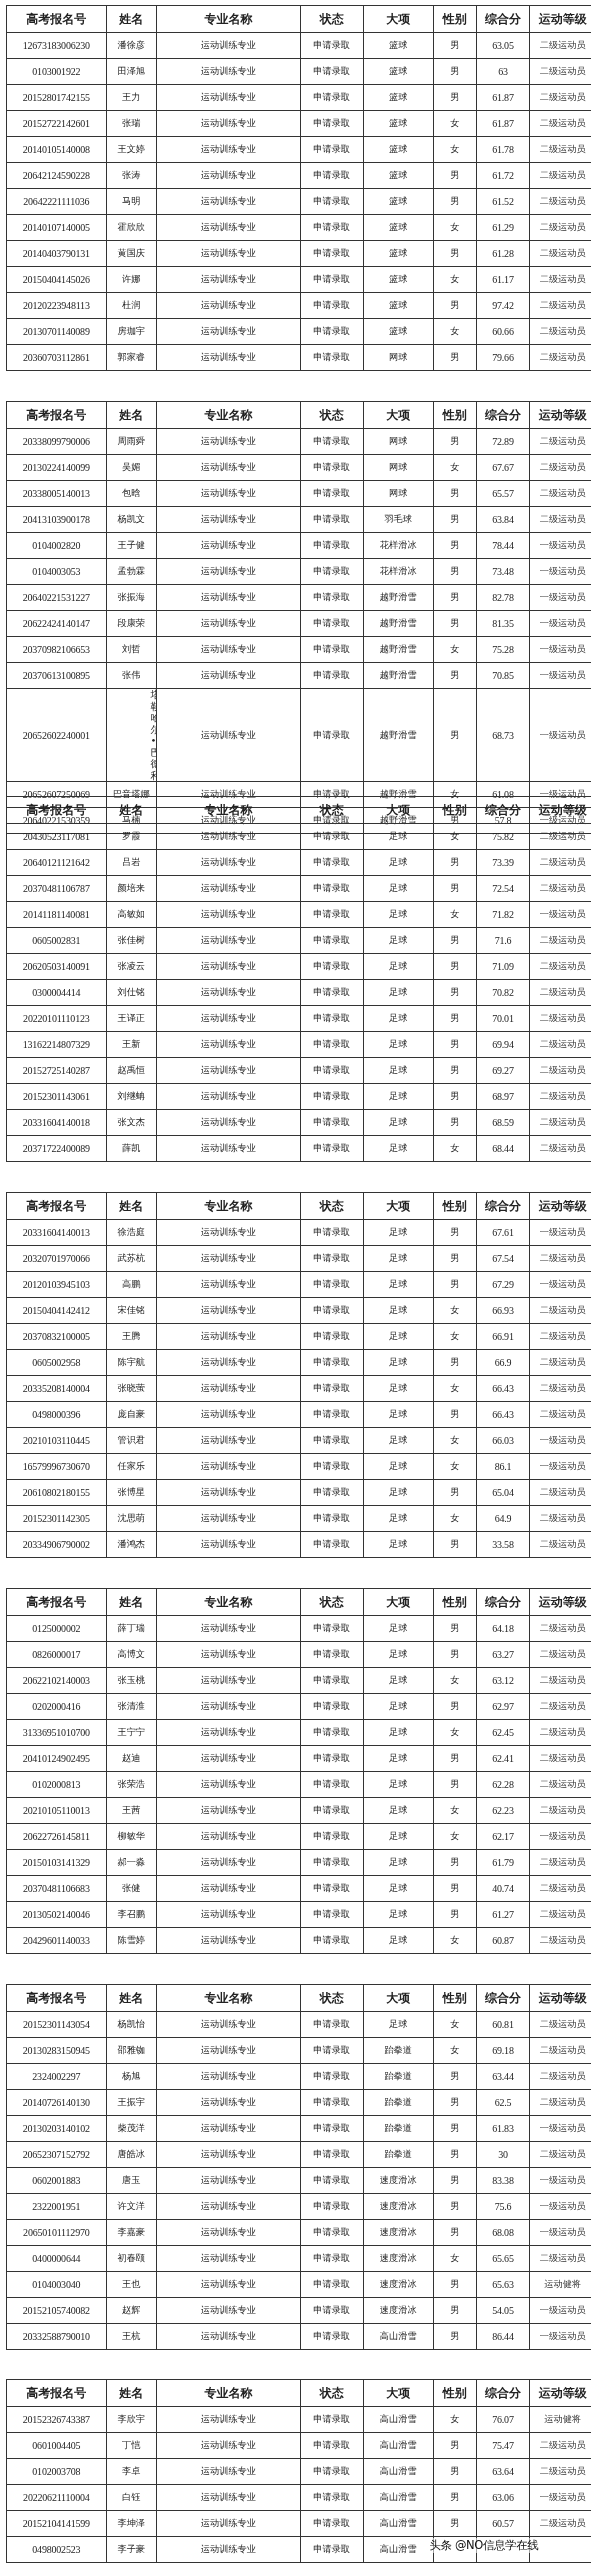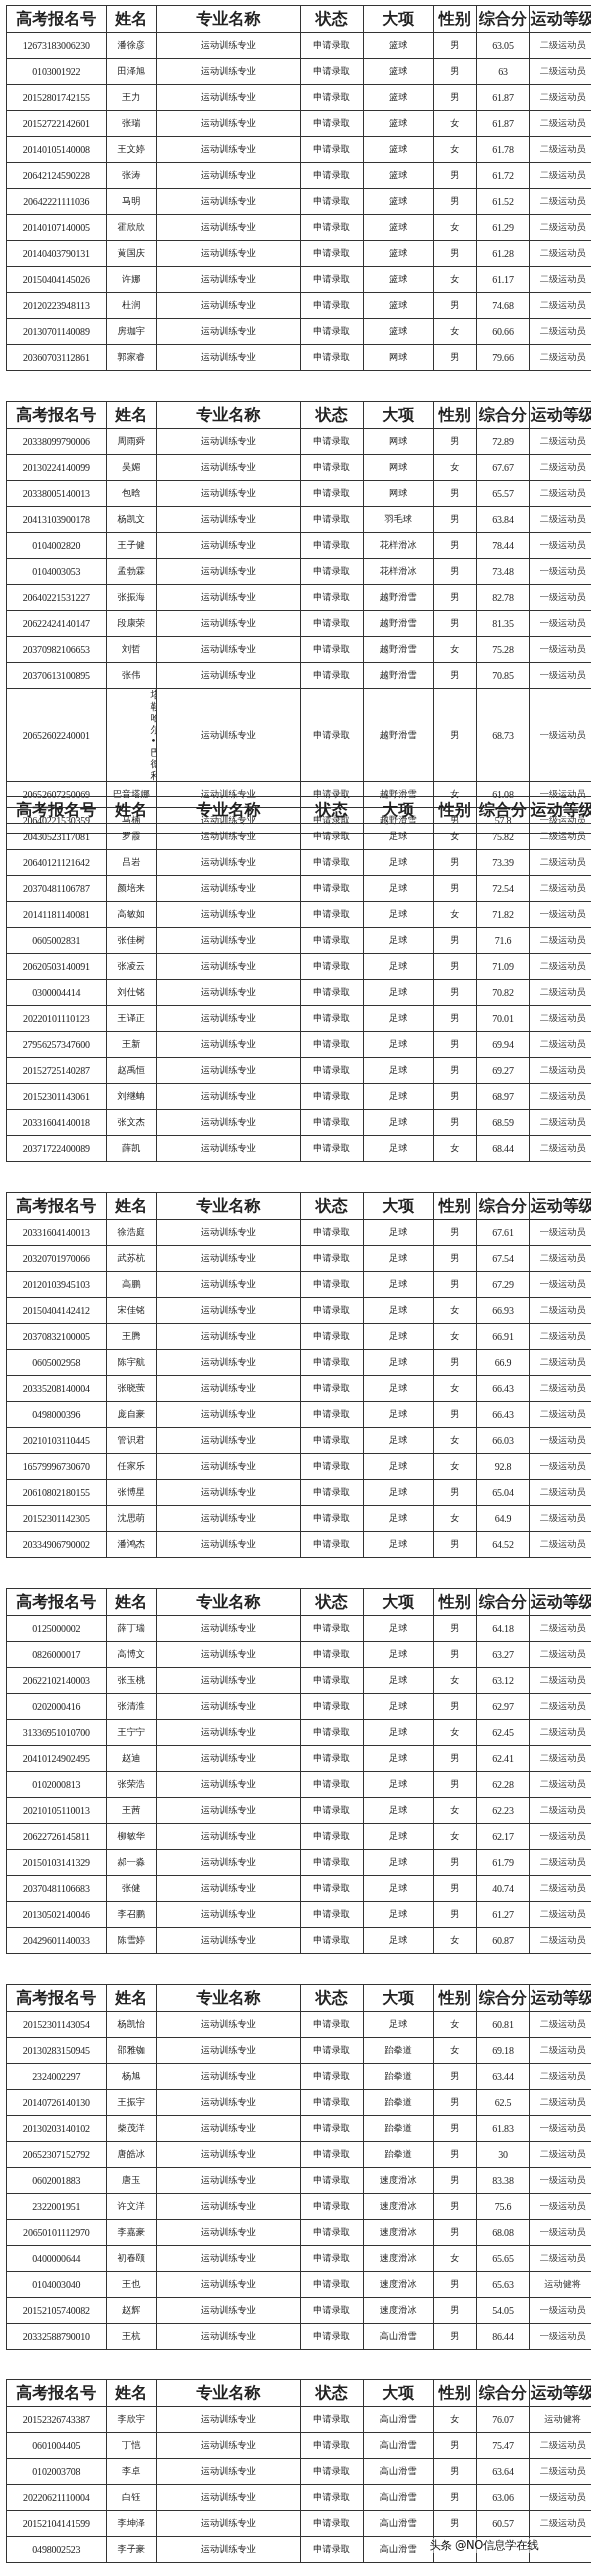--- a/index.html
+++ b/index.html
@@ -2,21 +2,21 @@
 <html style="font-size:12.3px"><head>
 <meta charset="utf-8">
 <style>
   html, body { margin:0; padding:0; background:#ffffff; }
   body { width:592px; height:2576px; overflow:hidden; position:relative;
          font-family:"DejaVu Serif","Liberation Serif",serif; color:#222; }
   .table-block { position:absolute; left:6.1px; width:590px; }
   table { border-collapse:collapse; table-layout:fixed; width:590px; }
   td, th { border:1px solid #333; text-align:center; vertical-align:middle;
            height:25px; padding:0; font-size:9.2px; white-space:nowrap; overflow:hidden; }
-  th { font-family:"DejaVu Sans","Liberation Sans",sans-serif; font-weight:bold; font-size:16px; height:26px; }
+  th { font-family:"DejaVu Sans","Liberation Sans",sans-serif; font-weight:bold; font-size:12px; height:26px; }
   td.num { font-family:"Liberation Serif","DejaVu Serif",serif; font-size:10px; letter-spacing:-0.2px; }
   td.name-wrap { white-space:normal; line-height:11.5px; font-size:10px;padding-left:44px; }
   td.grade { color:#333; }
   .watermark { position:absolute; left:428px; top:2538px; font-family:"DejaVu Sans","Liberation Sans",sans-serif;
                font-size:11.5px; color:#111; background:rgba(255,255,255,0.55); padding:0 1.5px; letter-spacing:-0.4px; }
 </style>
 </head>
 <body>
 
 <div id="tables-root">
@@ -145,21 +145,21 @@
             <td class="num">61.17</td>
             <td class="grade">二级运动员</td>
           </tr>
           <tr>
             <td class="num">20120223948113</td>
             <td>杜润</td>
             <td>运动训练专业</td>
             <td>申请录取</td>
             <td>篮球</td>
             <td>男</td>
-            <td class="num">74.68</td>
+            <td class="num">97.42</td>
             <td class="grade">二级运动员</td>
           </tr>
           <tr>
             <td class="num">20130701140089</td>
             <td>房珈宇</td>
             <td>运动训练专业</td>
             <td>申请录取</td>
             <td>篮球</td>
             <td>女</td>
             <td class="num">60.66</td>
@@ -435,21 +435,21 @@
             <td class="num">20220101110123</td>
             <td>王译正</td>
             <td>运动训练专业</td>
             <td>申请录取</td>
             <td>足球</td>
             <td>男</td>
             <td class="num">70.01</td>
             <td class="grade">二级运动员</td>
           </tr>
           <tr>
-            <td class="num">27956257347600</td>
+            <td class="num">13162214807329</td>
             <td>王新</td>
             <td>运动训练专业</td>
             <td>申请录取</td>
             <td>足球</td>
             <td>男</td>
             <td class="num">69.94</td>
             <td class="grade">二级运动员</td>
           </tr>
           <tr>
             <td class="num">20152725140287</td>
@@ -609,21 +609,21 @@
             <td class="num">66.03</td>
             <td class="grade">一级运动员</td>
           </tr>
           <tr>
             <td class="num">16579996730670</td>
             <td>任家乐</td>
             <td>运动训练专业</td>
             <td>申请录取</td>
             <td>足球</td>
             <td>女</td>
-            <td class="num">92.8</td>
+            <td class="num">86.1</td>
             <td class="grade">一级运动员</td>
           </tr>
           <tr>
             <td class="num">20610802180155</td>
             <td>张博星</td>
             <td>运动训练专业</td>
             <td>申请录取</td>
             <td>足球</td>
             <td>男</td>
             <td class="num">65.04</td>
@@ -639,21 +639,21 @@
             <td class="num">64.9</td>
             <td class="grade">二级运动员</td>
           </tr>
           <tr>
             <td class="num">20334906790002</td>
             <td>潘鸿杰</td>
             <td>运动训练专业</td>
             <td>申请录取</td>
             <td>足球</td>
             <td>男</td>
-            <td class="num">64.52</td>
+            <td class="num">33.58</td>
             <td class="grade">二级运动员</td>
           </tr>
         </tbody>
       </table>
     </div>
     <div class="table-block" style="top: 1588px;">
       <table>
         <colgroup>
           <col style="width: 65px;">
           <col style="width: 33px;">

